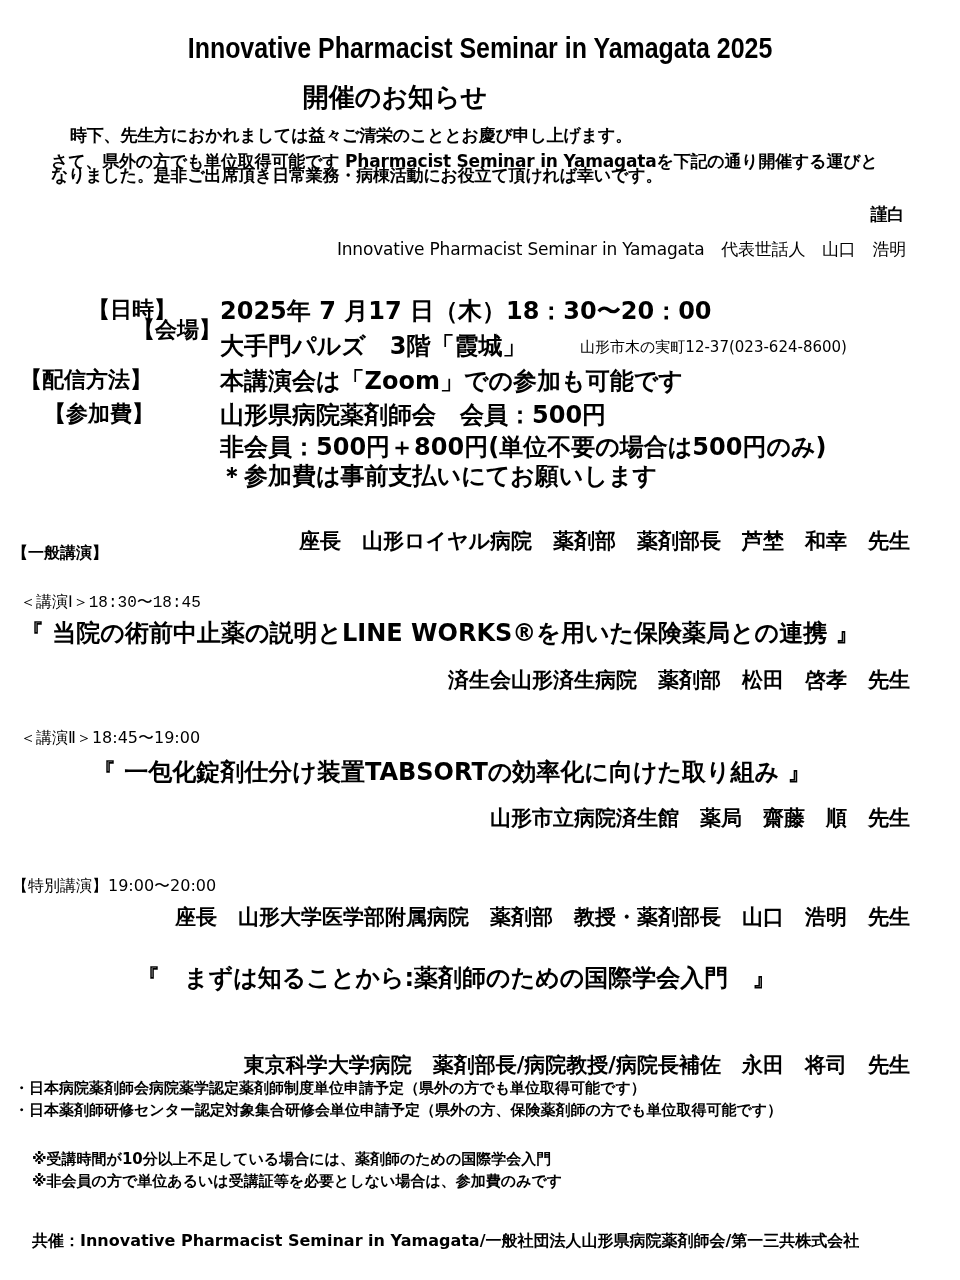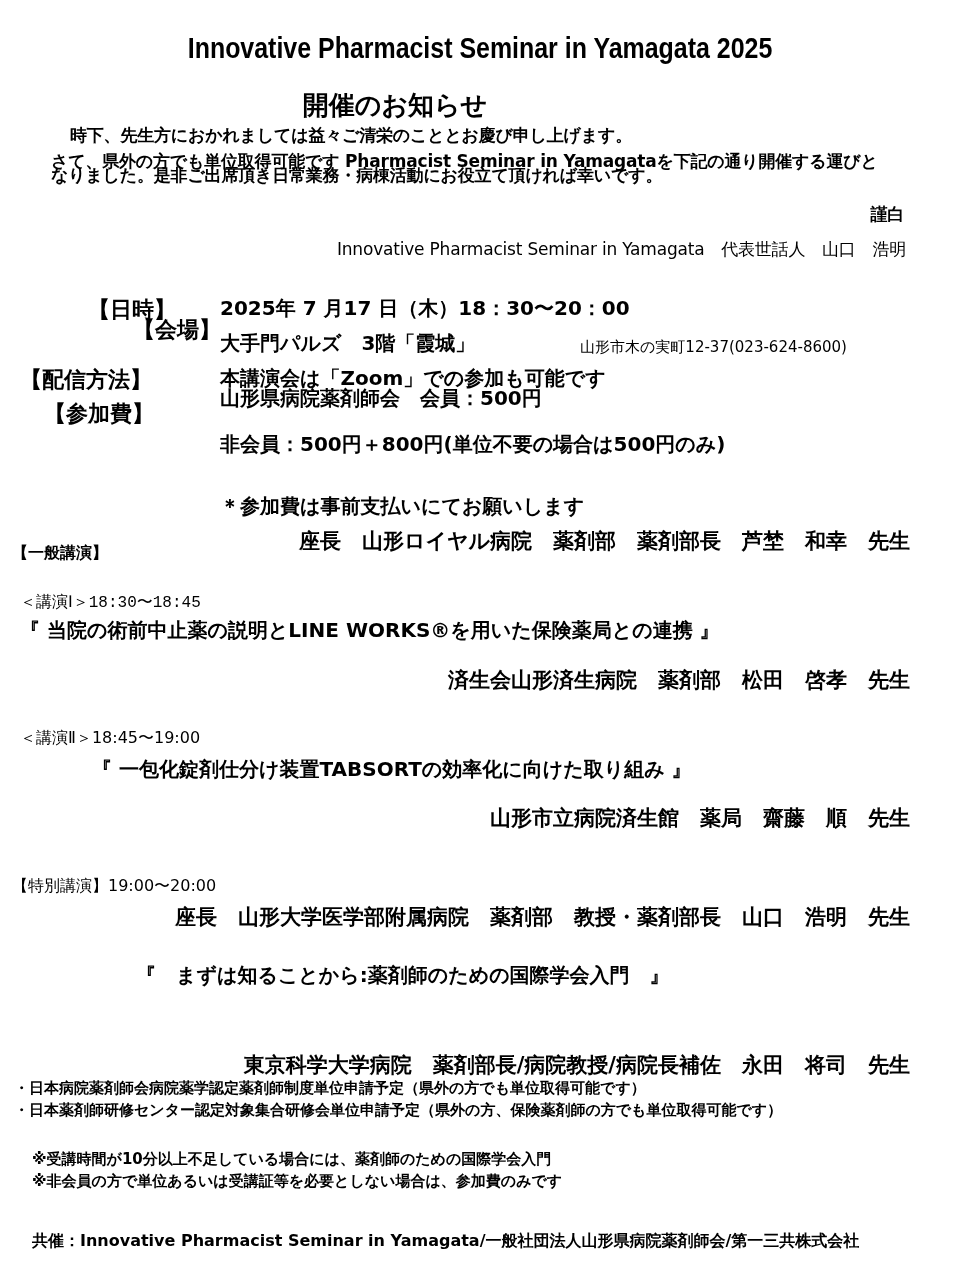--- a/index.html
+++ b/index.html
@@ -1,25 +1,25 @@
 <!DOCTYPE html>
 <html><head>
 <meta charset="utf-8">
 <style>
   html, body { margin:0; padding:0; background:#ffffff; }
   body { width:960px; height:1280px; position:relative; overflow:hidden; color:#000; font-family:"DejaVu Sans","Liberation Sans",sans-serif; }
   .abs { position:absolute; white-space:nowrap; }
   .title1 { left:0; width:960px; top:32px; text-align:center; font-size:29px; font-weight:bold; font-family:"Liberation Sans",sans-serif; transform:scaleX(0.86); }
-  .title2 { left:0; width:790px; top:88px; text-align:center; font-size:26px; font-weight:bold; }
+  .title2 { left:0; width:790px; top:80px; text-align:center; font-size:26px; font-weight:bold; }
   .greet { font-size:17px; font-weight:bold; letter-spacing:-0.2px; }
   .label { font-size:22px; font-weight:bold; }
-  .val { font-size:20px; font-weight:bold; }
+  .val { font-size:24px; font-weight:bold; }
   .small { font-size:15px; font-weight:bold; }
   .sec { font-size:16px; font-weight:bold;margin-top:12px; }
-  .big { font-size:20px; font-weight:bold; }
+  .big { font-size:24px; font-weight:bold; }
   .spk { font-size:21px; font-weight:bold; }
   .note { font-size:15px; font-weight:bold; }
 </style>
 </head>
 <body>
 
 <div class="abs title1">Innovative Pharmacist Seminar in Yamagata 2025</div>
 <div class="abs title2">開催のお知らせ</div>
 
 <div class="abs greet" style="left:70px; top:124px;">時下、先生方におかれましては益々ご清栄のこととお慶び申し上げます。</div>
@@ -32,23 +32,23 @@
 <div class="abs val" style="left:220px; top:295px;">2025年 7 月17 日（木）18：30〜20：00</div>
 
 <div class="abs label" style="left:88px; top:315px;margin-left:45px;">【会場】</div>
 <div class="abs val" style="left:220px; top:330px;">大手門パルズ　3階「霞城」</div>
 <div class="abs small" style="left:580px; top:338px; font-weight:normal;">山形市木の実町12-37(023-624-8600)</div>
 
 <div class="abs label" style="left:20px; top:365px;">【配信方法】</div>
 <div class="abs val" style="left:220px; top:365px;">本講演会は「Zoom」での参加も可能です</div>
 
 <div class="abs label" style="left:44px; top:399px;">【参加費】</div>
-<div class="abs val" style="left:220px; top:385px;">山形県病院薬剤師会　会員：500円</div>
+<div class="abs val" style="left:220px; top:399px;">山形県病院薬剤師会　会員：500円</div>
 <div class="abs val" style="left:220px; top:431px;">非会員：500円＋800円(単位不要の場合は500円のみ)</div>
-<div class="abs val" style="left:220px; top:493px; font-size:20px;">＊参加費は事前支払いにてお願いします</div>
+<div class="abs val" style="left:220px; top:460px; font-size:24px;">＊参加費は事前支払いにてお願いします</div>
 
 <div class="abs sec" style="left:12px; top:531px;">【一般講演】</div>
 <div class="abs spk" style="right:50px; top:527px;">座長　山形ロイヤル病院　薬剤部　薬剤部長　芦埜　和幸　先生</div>
 
 <div class="abs sec" style="left:20px; top:580px; font-weight:normal;font-family:Liberation Mono, monospace;">＜講演Ⅰ＞18:30〜18:45</div>
 <div class="abs big" style="left:20px; top:617px;">『 当院の術前中止薬の説明とLINE WORKS®を用いた保険薬局との連携 』</div>
 <div class="abs spk" style="right:50px; top:666px;">済生会山形済生病院　薬剤部　松田　啓孝　先生</div>
 
 <div class="abs sec" style="left:20px; top:716px; font-weight:normal;">＜講演Ⅱ＞18:45〜19:00</div>
 <div class="abs big" style="left:92px; top:756px;">『 一包化錠剤仕分け装置TABSORTの効率化に向けた取り組み 』</div>

